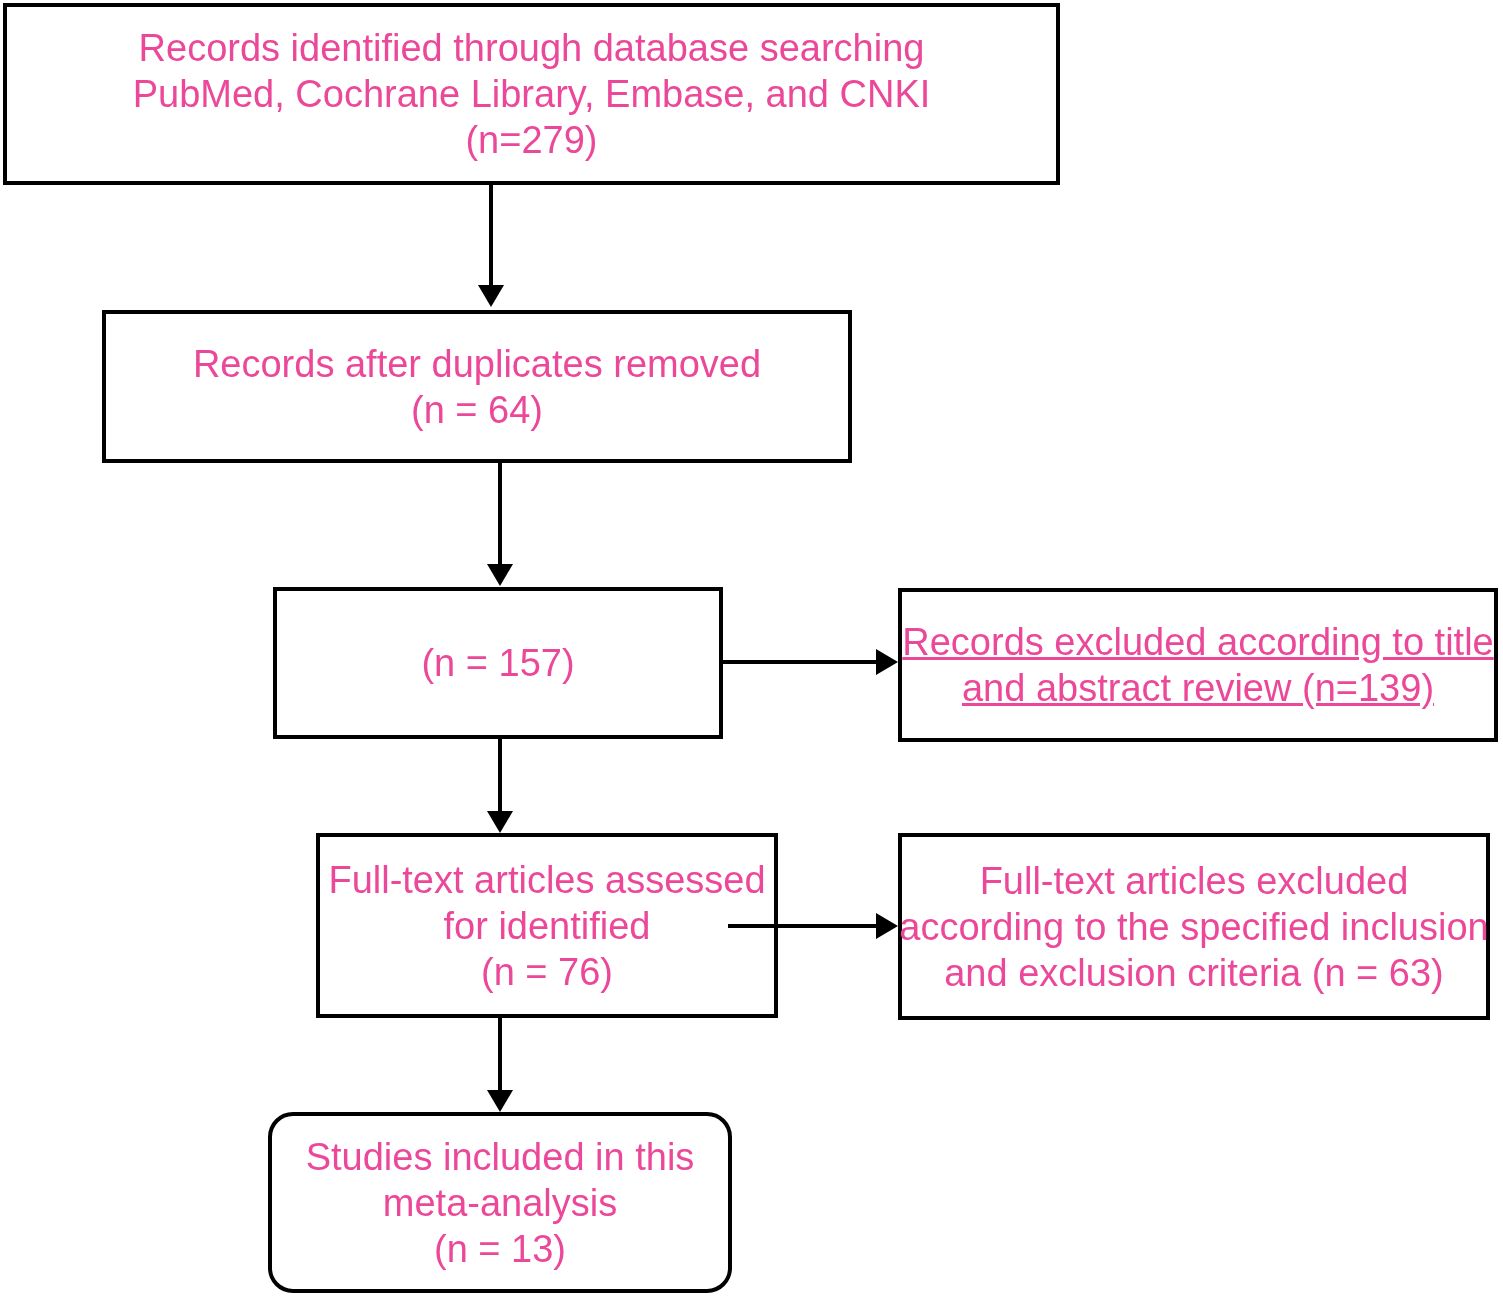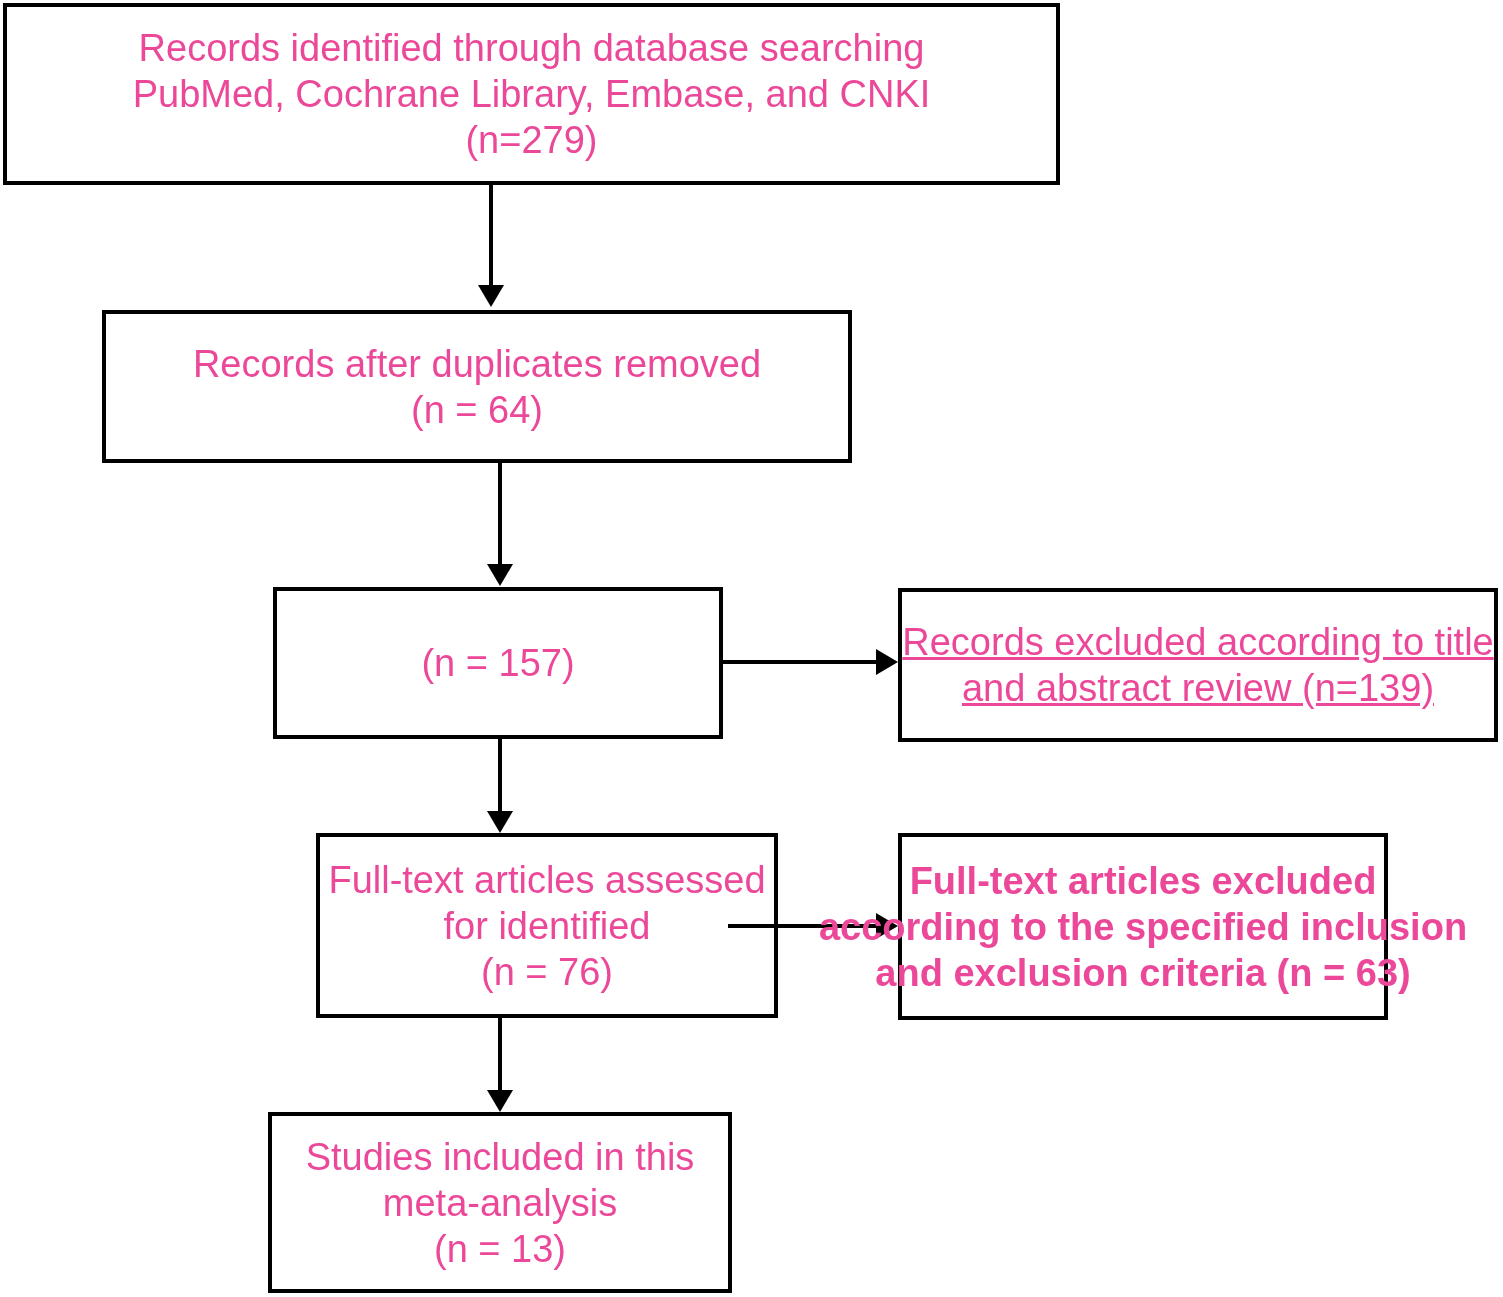--- a/index.html
+++ b/index.html
@@ -29,22 +29,22 @@
     text-align: center;
   }
   .line { white-space: nowrap; }
 
   
   #box-identification      { left: 3px;   top: 3px;    width: 1057px; height: 182px; }
   #box-duplicates          { left: 102px; top: 310px;  width: 750px;  height: 153px; }
   #box-screened            { left: 273px; top: 587px;  width: 450px;  height: 152px; }
   #box-excluded-screening  { left: 898px; top: 588px;  width: 600px;  height: 154px; padding: 0 2px; text-decoration: underline; }
   #box-fulltext            { left: 268px; top: 833px;  width: 462px;  height: 185px; margin-left: 48px; }
-  #box-fulltext-excluded   { left: 898px; top: 833px;  width: 490px;  height: 187px; padding: 0 4px; font-weight: bold; }
-  #box-included            { left: 268px; top: 1112px; width: 464px;  height: 181px; }
+  #box-fulltext-excluded   { left: 898px; top: 833px;  width: 592px;  height: 187px; padding: 0 4px; }
+  #box-included            { left: 268px; top: 1112px; width: 464px;  height: 181px; border-radius: 25px; }
 
   
   .shaft-v { position: absolute; width: 4px; background: #000000; }
   .shaft-h { position: absolute; height: 4px; background: #000000; }
   .head-down {
     position: absolute; width: 0; height: 0;
     border-left: 13px solid transparent;
     border-right: 13px solid transparent;
     border-top: 22px solid #000000;
   }

